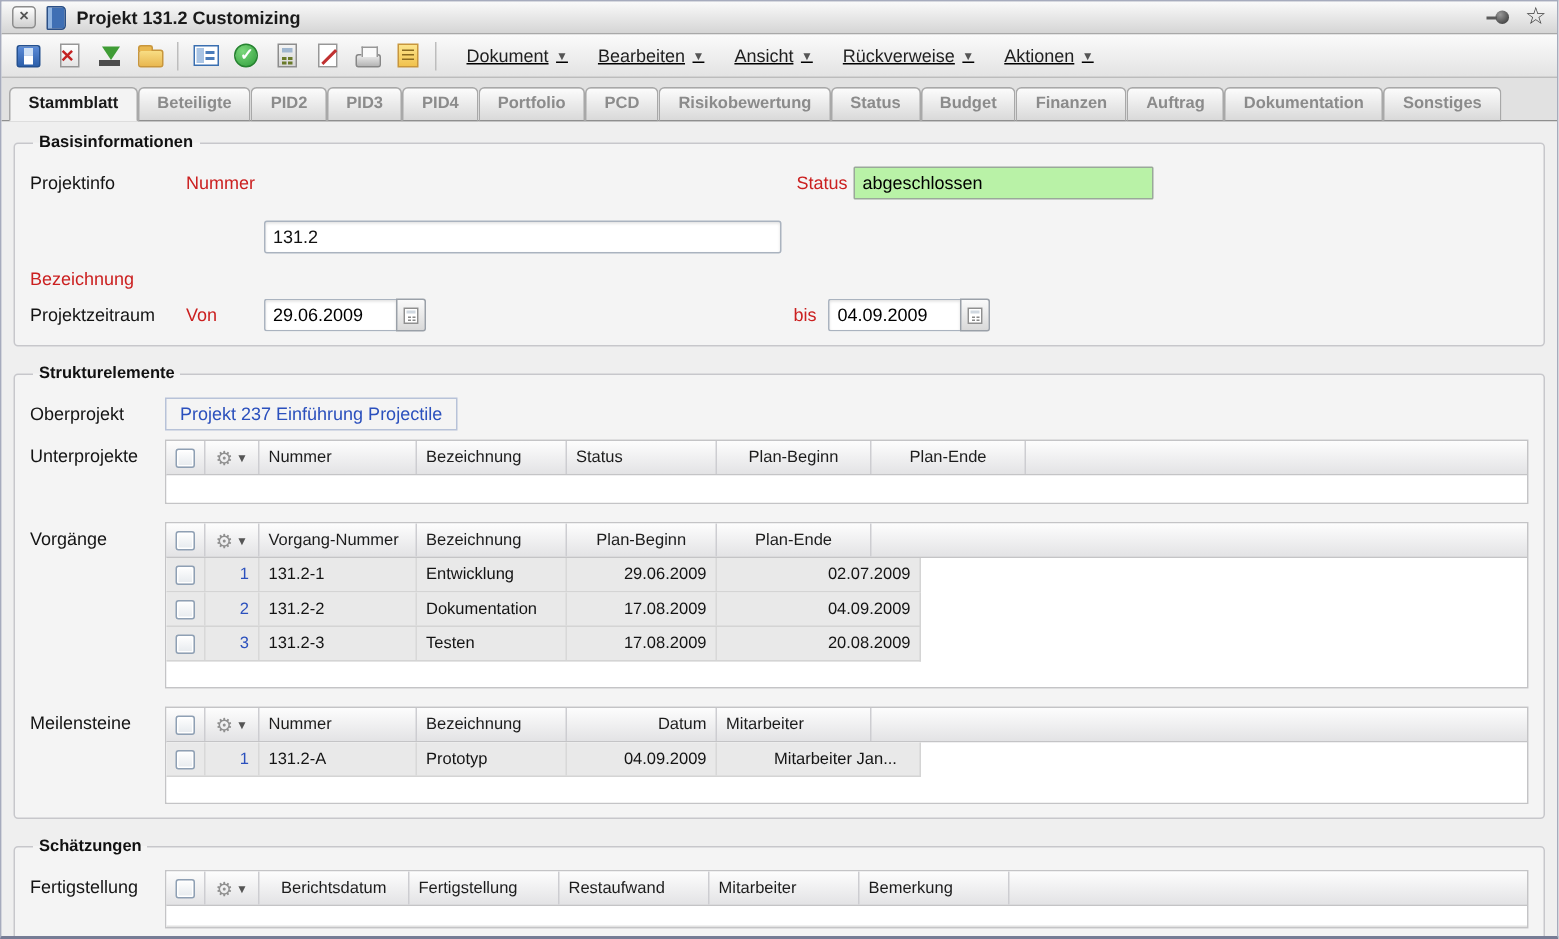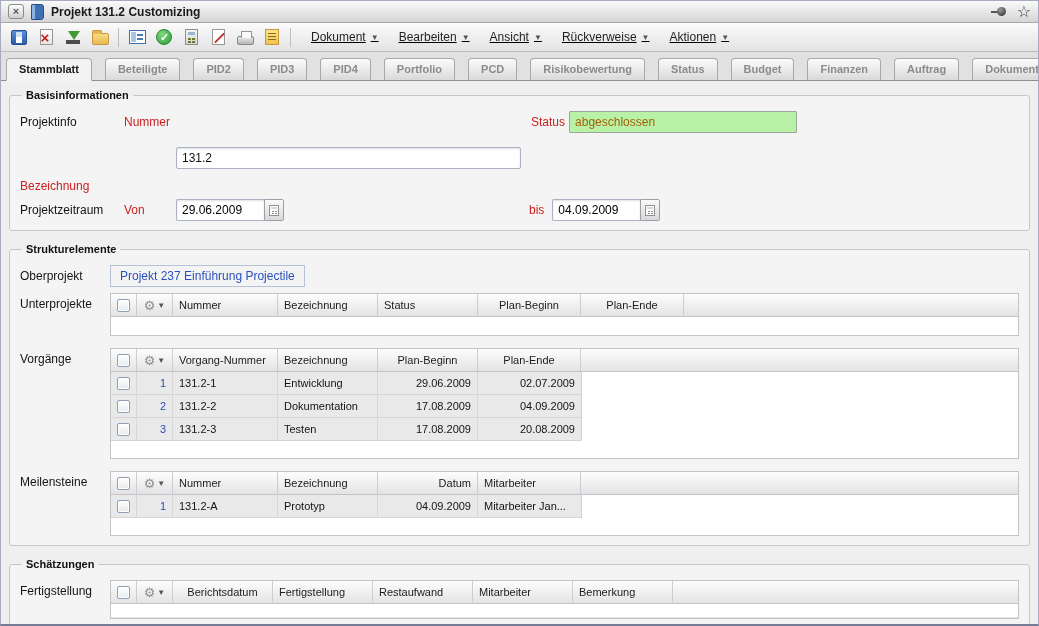--- a/index.html
+++ b/index.html
@@ -59,41 +59,41 @@
   .ic-print { width:17px; height:9px; background:linear-gradient(#ececec,#b5b5b5); border:1px solid #878787; border-radius:2px; margin-top:6px; }
   .ic-print::before { content:""; position:absolute; top:-6px; left:3px; width:9px; height:6px; background:#fafafa; border:1px solid #979797; border-bottom:none; }
   .ic-notes { width:14px; height:16px; background:linear-gradient(#fce48c,#f1c24e); border:1px solid #c8963c; }
   .ic-notes::after { content:""; position:absolute; left:2px; top:3px; width:8px; height:1px; background:#8a6a20;
                      box-shadow:0 3px 0 #8a6a20, 0 6px 0 #8a6a20; }
   .menus { display:flex; margin-left:4px;text-decoration:underline; }
   .menu-item { display:flex; align-items:center; gap:5px; padding:3px 10px; font-size:12px; color:#1f1f1f; cursor:default; }
   .caret { font-size:8px; color:#555; }
 
   
-  .tabbar { background:#e1e1e1; display:flex; align-items:flex-end; gap:13px; padding:5px 0 0 5px;
+  .tabbar { background:#e1e1e1; display:flex; align-items:flex-end; gap:0; padding:5px 0 0 5px;
             border-bottom:1px solid #8f8f8f; height:29px; }
   .tab { font-size:11px; font-weight:bold; color:#8b8b8b; padding:4px 12px 5px;
          background:linear-gradient(#fcfcfc,#d9d9d9); border:1px solid #a8a8a8; border-bottom:1px solid #8f8f8f;
          border-radius:4px 4px 0 0; margin-bottom:-1px; white-space:nowrap; cursor:default; }
   .tab.active { background:#f3f3f3; color:#1a1a1a; border-bottom:1px solid #f3f3f3; }
 
   
   .content { padding:8px 8px 0; background:#efefef; }
   fieldset { border:1px solid #c7c7cb; border-radius:3px; background:#f4f4f4; padding:4px 10px 9px; margin-bottom:12px; }
   legend { font-size:11px; font-weight:bold; color:#111; padding:0 4px; margin-left:2px; }
   .frow { display:flex; align-items:flex-start; margin-top:6px; }
   .flabel { width:104px; flex-shrink:0; font-size:12px; color:#141414; padding-top:4px; }
   .sublabel { width:52px; flex-shrink:0; font-size:12px; padding-top:4px; }
   .req { color:#cb2020; }
   .inp { border:1px solid #aab3bf; border-radius:2px; height:22px; font:12px "Liberation Sans",sans-serif;
          padding:0 5px; box-shadow:inset 0 1px 2px rgba(0,0,0,.12); background:#fff; color:#111;margin-top:36px; }
   .w-num { width:345px; }
   .grow { flex:1; }
-  .status-box { width:228px; height:22px; margin-left:4px; background:#b9f2a7; border:1px solid #9aa89a;
-                border-radius:1px; font-size:12px; color:#a16207; padding:3px 5px; }
+  .status-box { width:200px; height:22px; margin-left:4px; background:#b9f2a7; border:1px solid #9aa89a;
+                border-radius:1px; font-size:12px; color:#000000; padding:3px 5px; }
   .lbl-gap { margin-left:10px; }
   .date-field { display:flex; }
   .date-inp { width:88px; border:1px solid #aab3bf; border-right:none; border-radius:2px 0 0 2px; height:22px;
               font:12px "Liberation Sans",sans-serif; padding:0 5px; box-shadow:inset 0 1px 2px rgba(0,0,0,.12); }
   .cal-btn { width:20px; height:22px; border:1px solid #9aa0a8; border-radius:0 2px 2px 0;
              background:linear-gradient(#fafafa,#d9d9d9); position:relative; }
   .cal-ic { position:absolute; left:4px; top:5px; width:10px; height:11px; background:#fff; border:1px solid #8f8f8f; display:block; }
   .cal-ic::before { content:""; position:absolute; left:1px; top:1px; right:1px; height:2px; background:#d0d8e0; }
   .cal-ic::after { content:""; position:absolute; left:2px; top:5px; width:2px; height:1px; background:#888;
                    box-shadow:3px 0 0 #888, 0 2px 0 #888, 3px 2px 0 #888; }
@@ -112,21 +112,21 @@
   .gear { font-size:13px; color:#909090; line-height:13px; }
   .c1 { width:105px; flex-shrink:0; } .c2 { width:100px; flex-shrink:0; } .c3 { width:100px; flex-shrink:0; }
   .c4 { width:103px; flex-shrink:0; } .c5 { width:103px; flex-shrink:0; }
   .fill { flex:1; border-right:none; }
   .checkbox { width:13px; height:13px; border:1px solid #8fa0b4; border-radius:2px;
               background:linear-gradient(#ffffff,#e6eaee); box-shadow:inset 0 0 0 1px #fff; display:inline-block; }
   .tbl-body { background:#fff; }
   .t-row { display:flex; height:23px; align-items:stretch; background:#e9e9e9;
            border-bottom:1px solid #d4d4d4; border-right:1px solid #d4d4d4; width:fit-content; }
   .rc { display:flex; align-items:center; font-size:11px; color:#141414; padding:0 6px; border-right:1px solid #d8d8d8; }
-  .rc:last-child { border-right:none; }
+  .rc:last-child { border-right:none;margin-left:32px; }
   .numc { width:36px; flex-shrink:0; justify-content:flex-end; color:#2b50bd; }
   .ralign { justify-content:flex-end; text-align:right; }
   .empty-row { background:#fff; border-bottom:1px solid #e2e2e2; }
 </style>
 </head>
 <body>
 
 <div class="window">
 
   <div class="titlebar">

